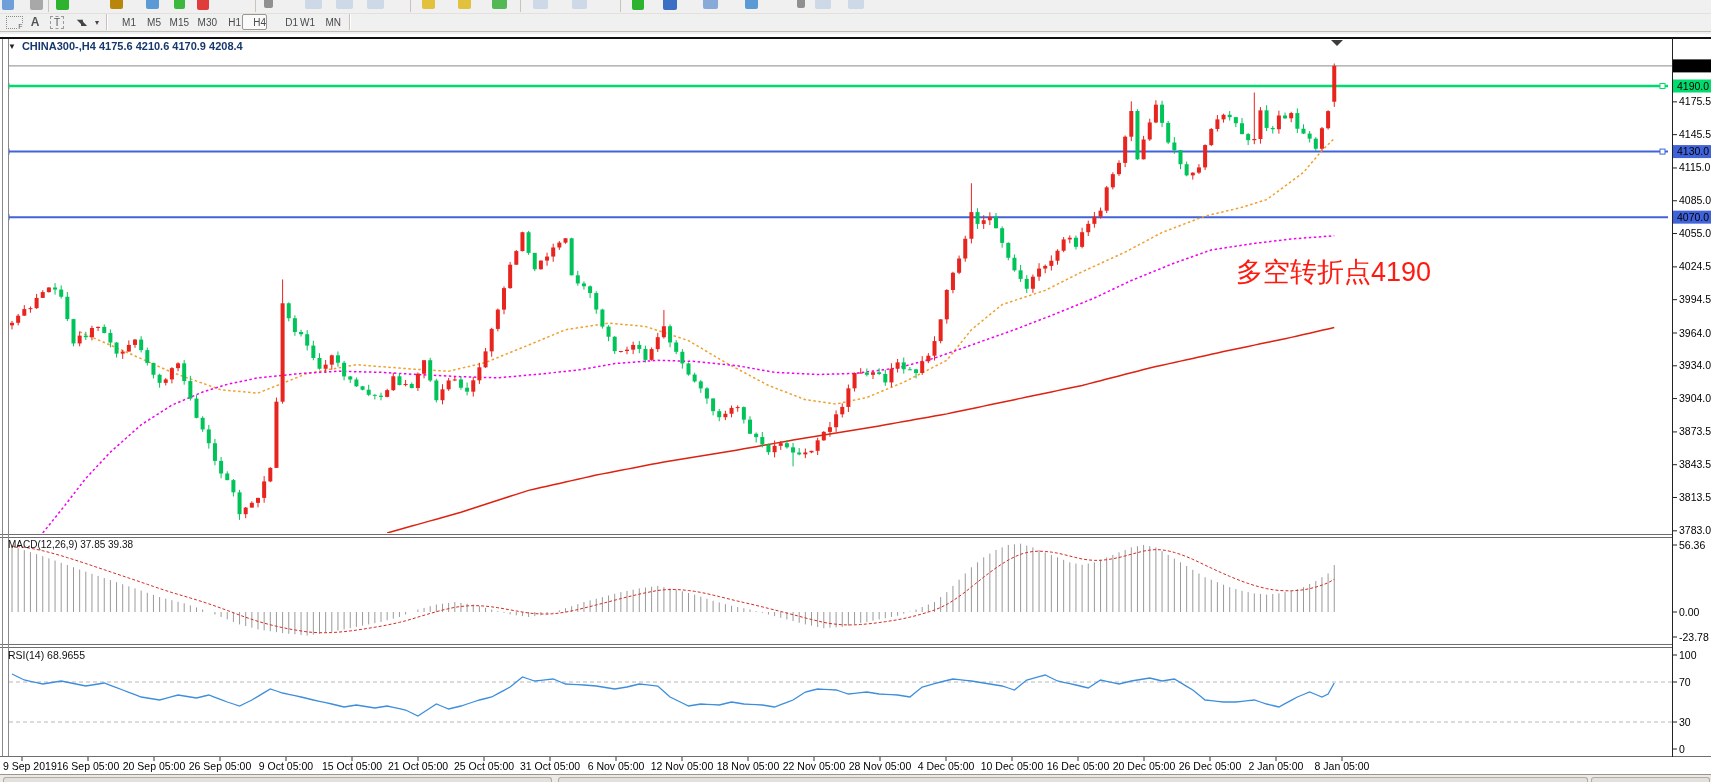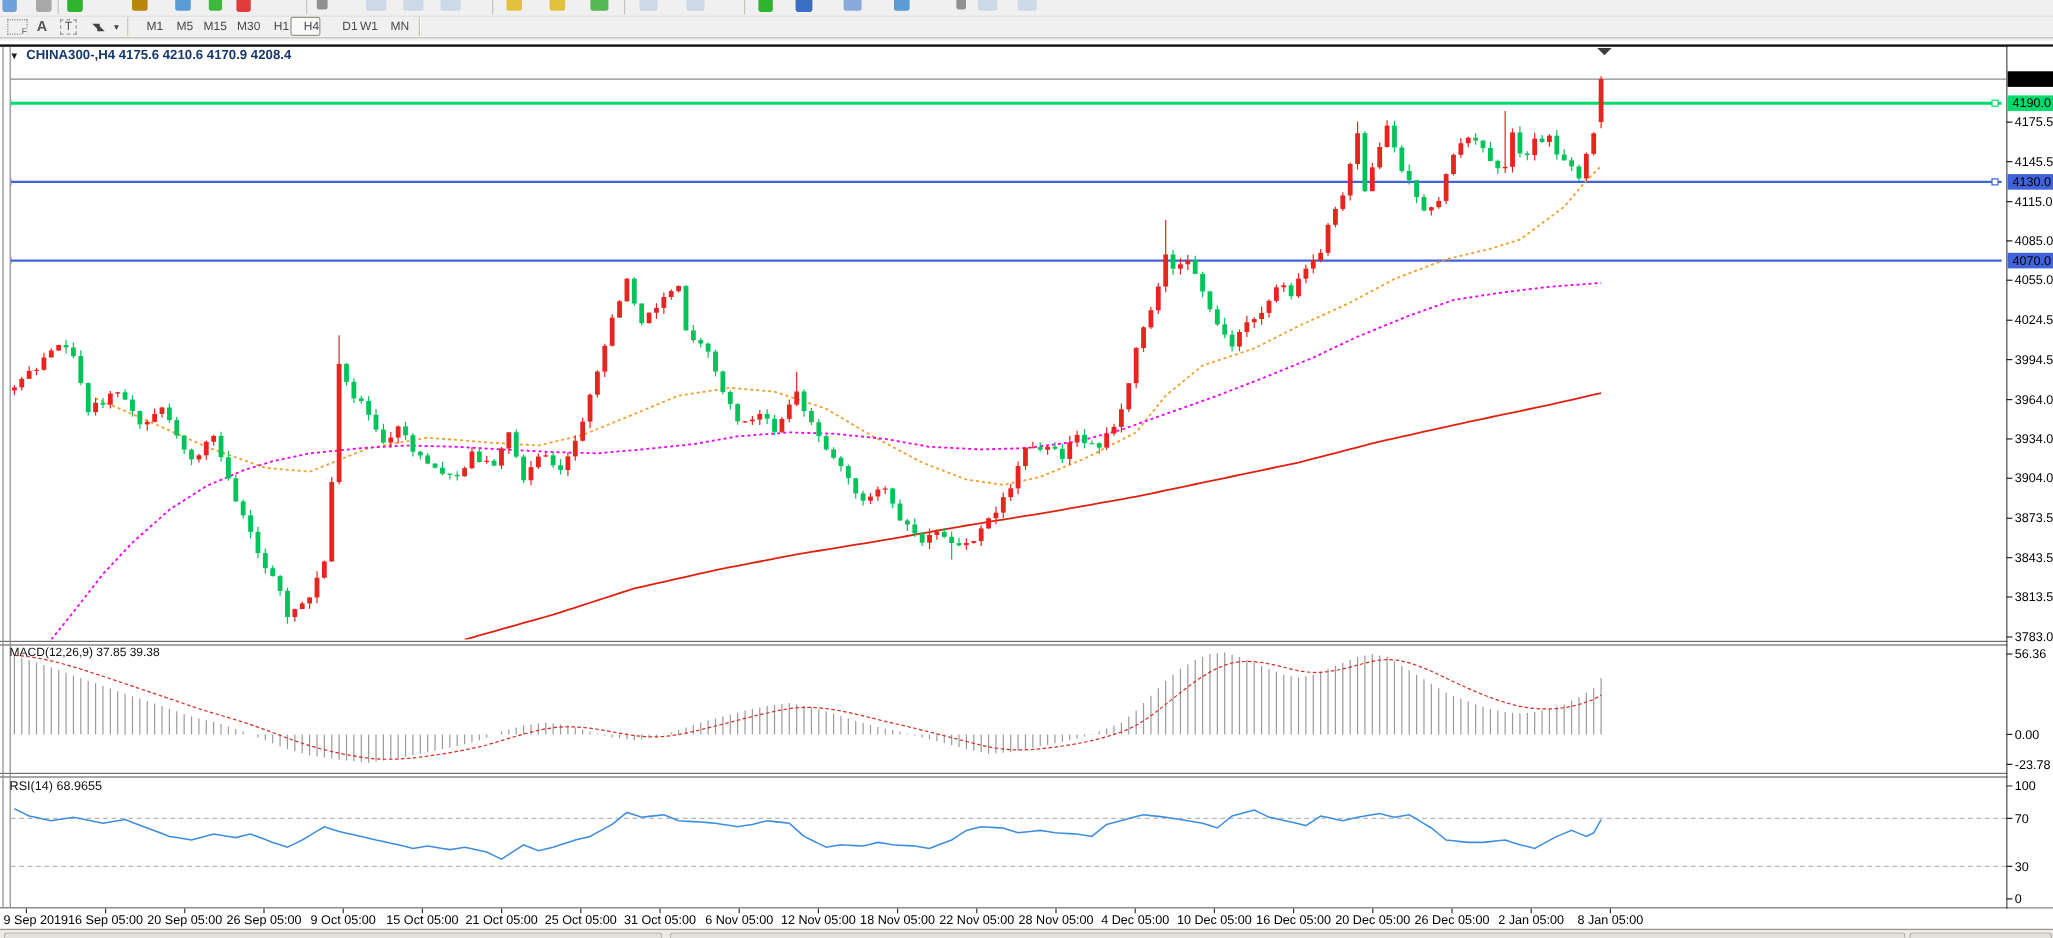--- a/index.html
+++ b/index.html
@@ -898,19 +898,20 @@
       </g>
     </svg>
 
   <div id="chart-title">
     <span class="dd">▼</span>
     <span>CHINA300-,H4  4175.6 4210.6 4170.9 4208.4</span>
   </div>
 
   <div id="macd-label">MACD(12,26,9) 37.85 39.38</div>
   <div id="rsi-label">RSI(14) 68.9655</div>
+  <div id="annotation">多空转折点4190</div>
 
   <div id="bottom-strip">
       <div class="strip-seg" style="left: 3px; width: 547px;"></div>
       <div class="strip-seg" style="left: 558px; width: 1028px;"></div>
       <div class="strip-seg" style="left: 1591px; width: 117px;"></div>
     </div>
 </div>
 
 </body></html>

